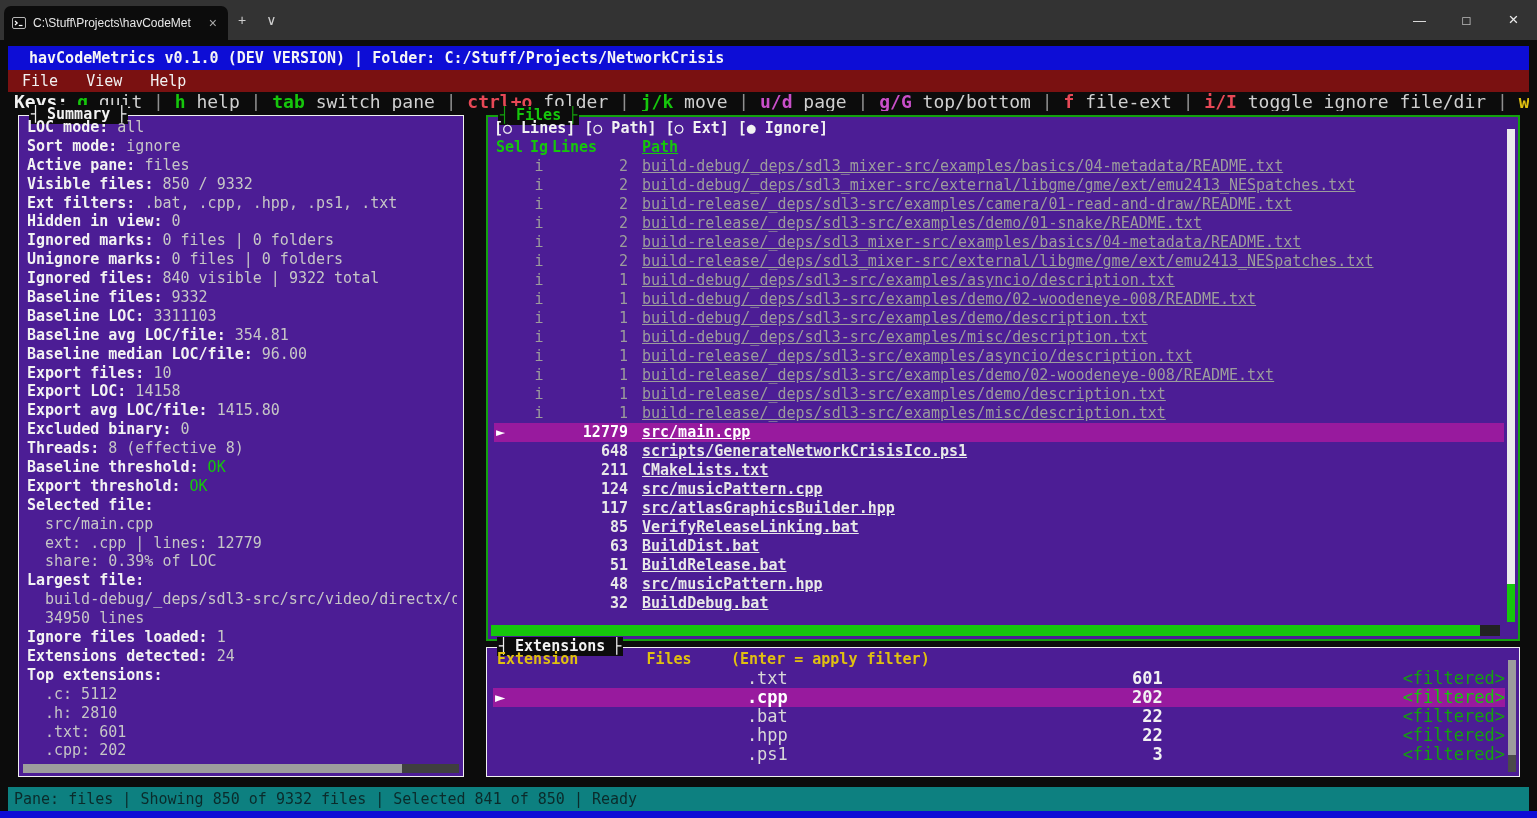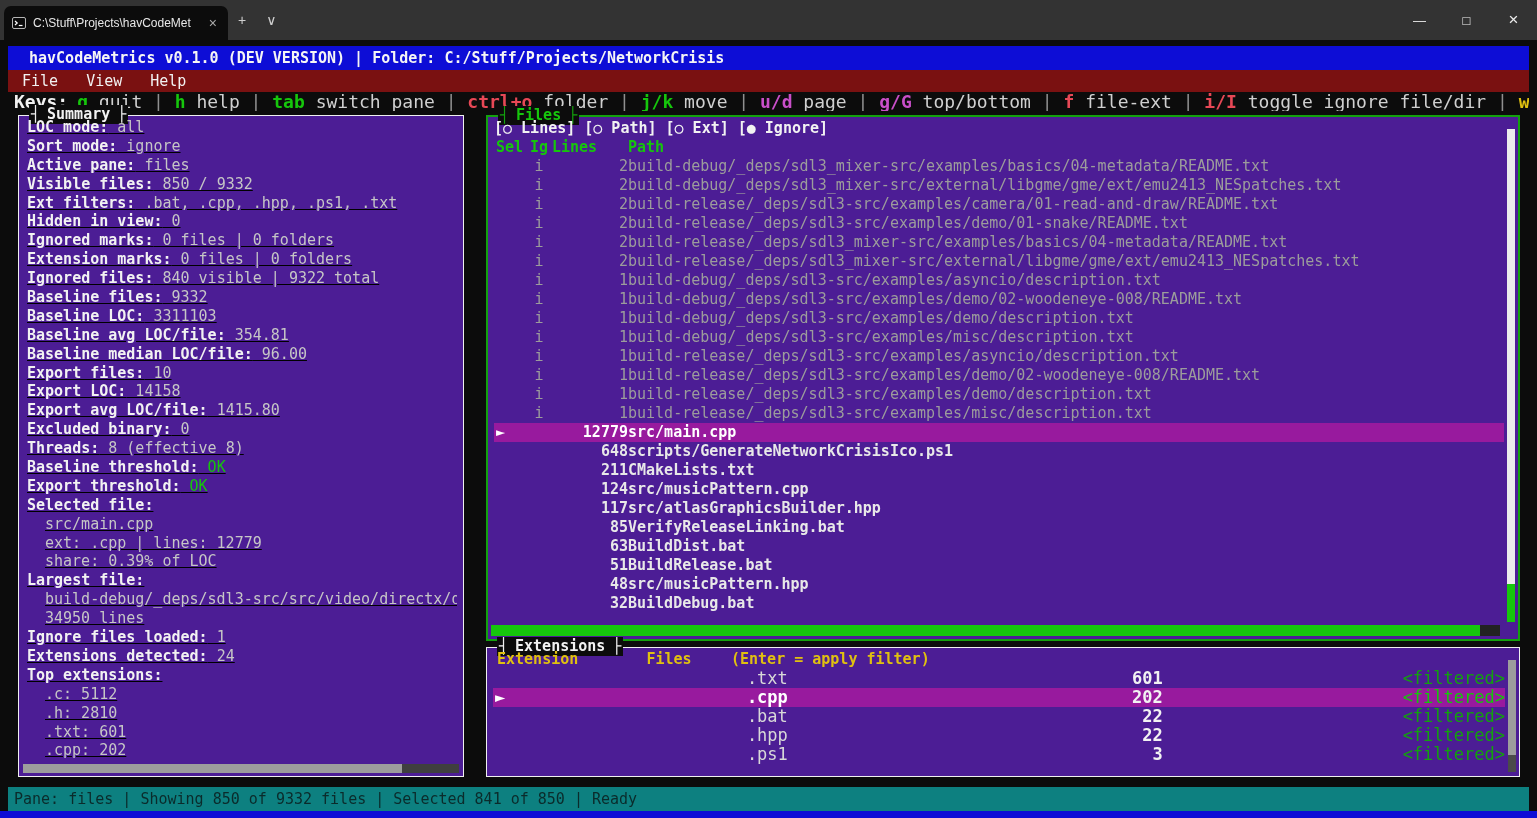--- a/index.html
+++ b/index.html
@@ -48,42 +48,42 @@
   .pane-files{left:478px;top:4px;width:1034px;height:526px;border:2px solid var(--dark-green);}
   .pane-ext{left:478px;top:536px;width:1034px;height:130px;border:1px solid #f0f0f0;}
 
   .pane-title{position:absolute;top:-11px;left:10px;background:#0c0c0c;padding:0 2px;
               font-weight:bold;font-size:15px;line-height:19px;}
   .pane-title .ptext{padding:0 7px;}
   .t-white{color:#f2f2f2;} .t-white .tick{color:#f0f0f0;}
   .t-green{color:var(--green);} .t-green .tick{color:var(--dark-green);}
 
   
-  .summary-body{position:absolute;top:2px;left:8px;right:6px;bottom:14px;overflow:hidden;text-decoration:underline;}
+  .summary-body{position:absolute;top:2px;left:8px;right:6px;bottom:14px;overflow:hidden;}
   .sline{height:18.9px;line-height:18.9px;font-size:15px;white-space:nowrap;overflow:hidden;}
   .sline.ind{padding-left:18px;}
   .slabel{color:#f2f2f2;font-weight:bold;}
   .svalue{color:#c6c6c6;}
   .hscroll{position:absolute;height:9px;bottom:3px;left:4px;right:4px;background:#3f3f3f;}
   .hthumb{height:100%;width:87%;background:#9d9d9d;}
 
   
   .files-body{position:absolute;top:2px;left:6px;right:14px;bottom:16px;overflow:hidden;}
   .filter-row{height:19px;line-height:19px;color:#f2f2f2;font-weight:bold;font-size:15px;white-space:nowrap;}
   .fradio{margin-right:9px;}
   .files-hdr{display:flex;height:19px;line-height:19px;color:var(--green);font-weight:bold;font-size:15px;}
   .frow{display:flex;height:19px;line-height:19px;font-size:15px;white-space:nowrap;
         color:#e8e8e8;font-weight:bold;}
   .frow.dim{color:#9c9c9c;font-weight:normal;}
   .frow.selected{background:var(--selection-purple);color:#ffffff;font-weight:bold;}
   .c-sel{width:34px;padding-left:2px;flex:none;}
   .c-ig{width:22px;text-align:center;flex:none;}
   .c-lines{width:78px;text-align:right;flex:none;}
   .files-hdr .c-lines{text-align:left;padding-left:2px;}
-  .c-path{flex:1;overflow:hidden;}
+  .c-path{margin-left:14px;flex:1;overflow:hidden;text-decoration:underline;}
   .files-vbar{position:absolute;top:12px;bottom:17px;right:3px;width:8px;background:#ececec;}
   .vthumb{position:absolute;bottom:0;height:38px;width:100%;background:var(--green);}
   .files-hbar{position:absolute;left:3px;right:18px;bottom:3px;height:11px;background:#222222;}
   .gthumb{width:98%;height:100%;background:var(--green);}
 
   
   .ext-body{position:absolute;top:2px;left:6px;right:14px;bottom:4px;overflow:hidden;}
   .ext-hdr{display:flex;height:19px;line-height:19px;color:var(--yellow);font-weight:bold;font-size:15px;gap:12px;}
   .e-name-hdr{width:122px;padding-left:4px;flex:none;}
   .e-files-hdr{width:84px;text-align:center;flex:none;}
@@ -150,21 +150,21 @@
       <div class="pane pane-summary">
         <div class="pane-title t-white"><span class="tick">┤</span><span class="ptext">Summary</span><span class="tick">├</span></div>
         <div class="summary-body">
             <div class="sline"><span class="slabel">LOC mode:</span><span class="svalue"> all</span></div>
             <div class="sline"><span class="slabel">Sort mode:</span><span class="svalue"> ignore</span></div>
             <div class="sline"><span class="slabel">Active pane:</span><span class="svalue"> files</span></div>
             <div class="sline"><span class="slabel">Visible files:</span><span class="svalue"> 850 / 9332</span></div>
             <div class="sline"><span class="slabel">Ext filters:</span><span class="svalue"> .bat, .cpp, .hpp, .ps1, .txt</span></div>
             <div class="sline"><span class="slabel">Hidden in view:</span><span class="svalue"> 0</span></div>
             <div class="sline"><span class="slabel">Ignored marks:</span><span class="svalue"> 0 files | 0 folders</span></div>
-            <div class="sline"><span class="slabel">Extension marks:</span><span class="svalue"> 0 files | 0 folders</span></div>
+            <div class="sline"><span class="slabel">Unignore marks:</span><span class="svalue"> 0 files | 0 folders</span></div>
             <div class="sline"><span class="slabel">Ignored files:</span><span class="svalue"> 840 visible | 9322 total</span></div>
             <div class="sline"><span class="slabel">Baseline files:</span><span class="svalue"> 9332</span></div>
             <div class="sline"><span class="slabel">Baseline LOC:</span><span class="svalue"> 3311103</span></div>
             <div class="sline"><span class="slabel">Baseline avg LOC/file:</span><span class="svalue"> 354.81</span></div>
             <div class="sline"><span class="slabel">Baseline median LOC/file:</span><span class="svalue"> 96.00</span></div>
             <div class="sline"><span class="slabel">Export files:</span><span class="svalue"> 10</span></div>
             <div class="sline"><span class="slabel">Export LOC:</span><span class="svalue"> 14158</span></div>
             <div class="sline"><span class="slabel">Export avg LOC/file:</span><span class="svalue"> 1415.80</span></div>
             <div class="sline"><span class="slabel">Excluded binary:</span><span class="svalue"> 0</span></div>
             <div class="sline"><span class="slabel">Threads:</span><span class="svalue"> 8 (effective 8)</span></div>

